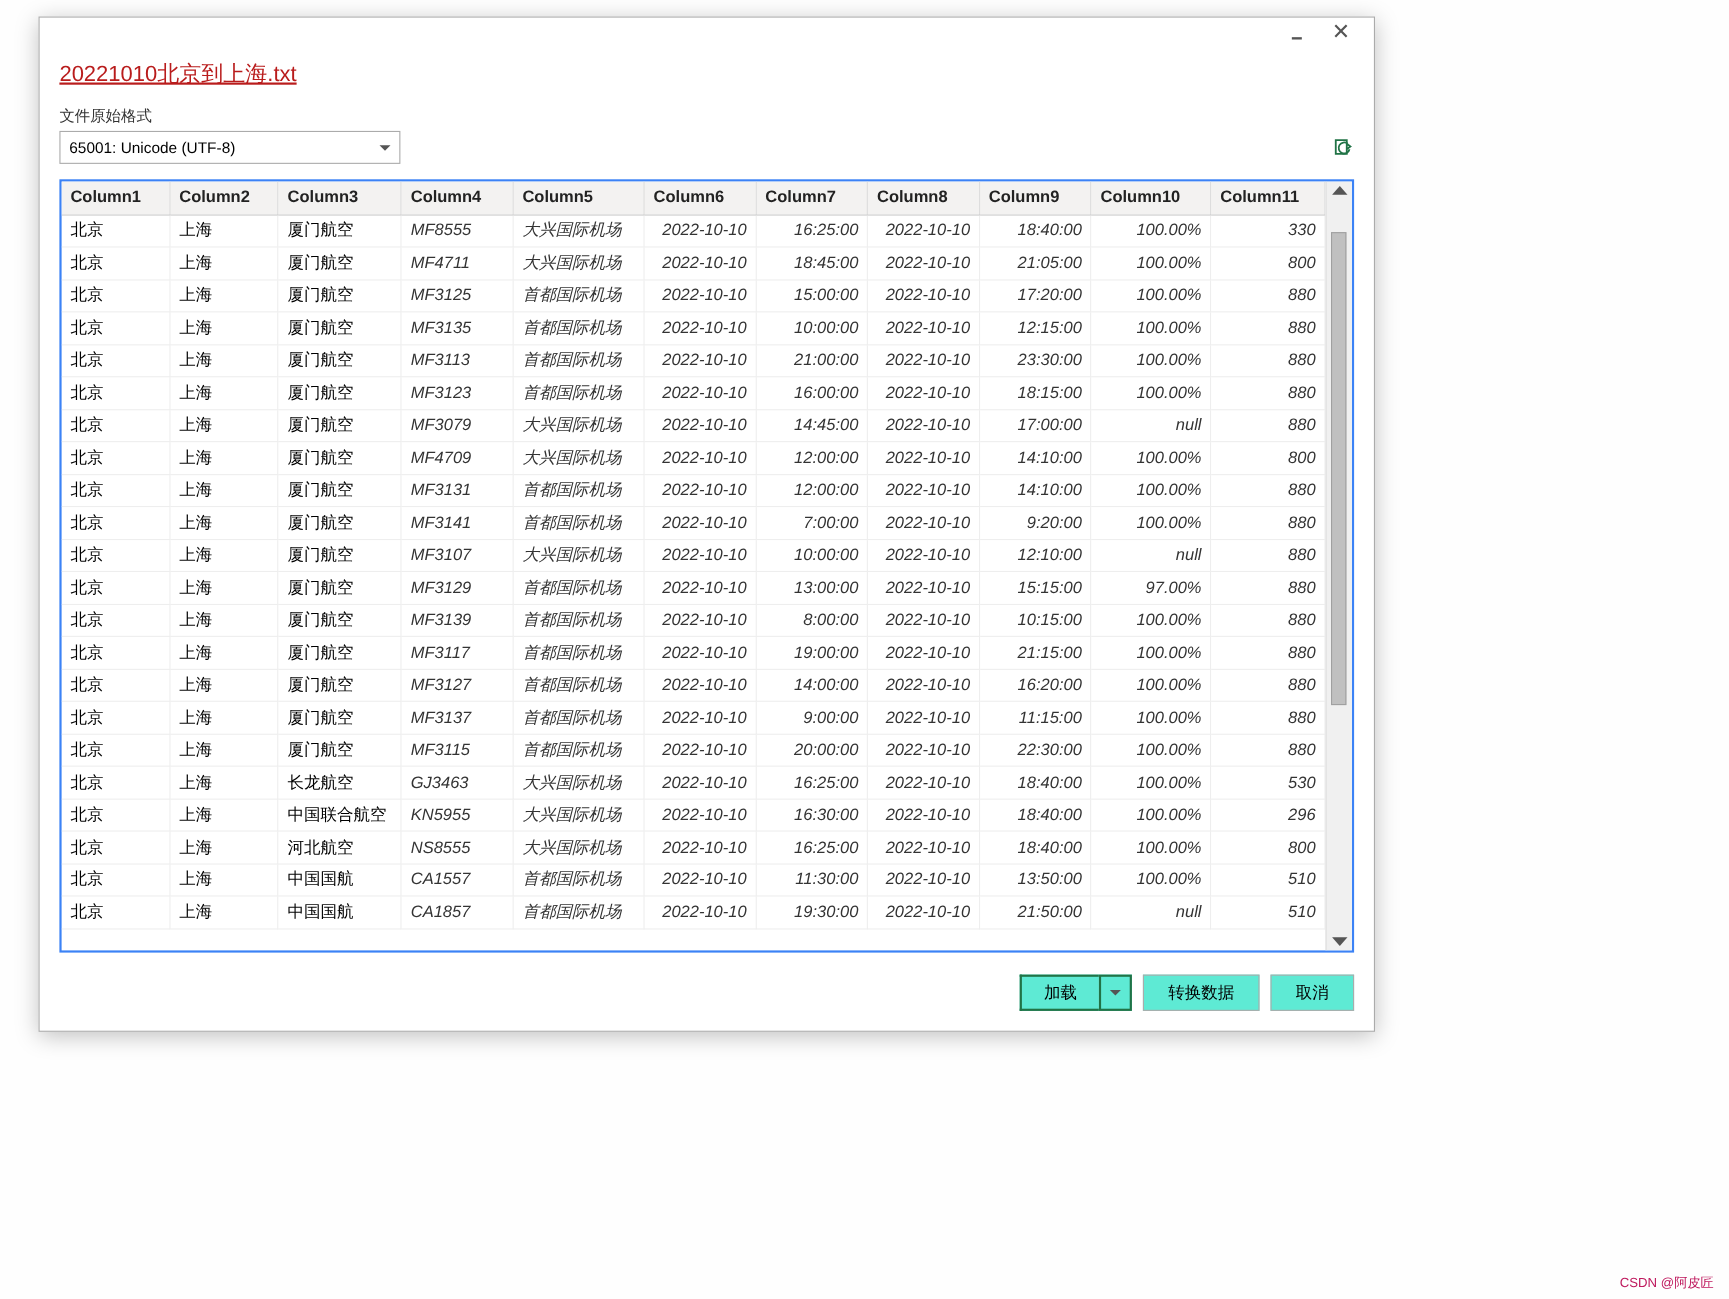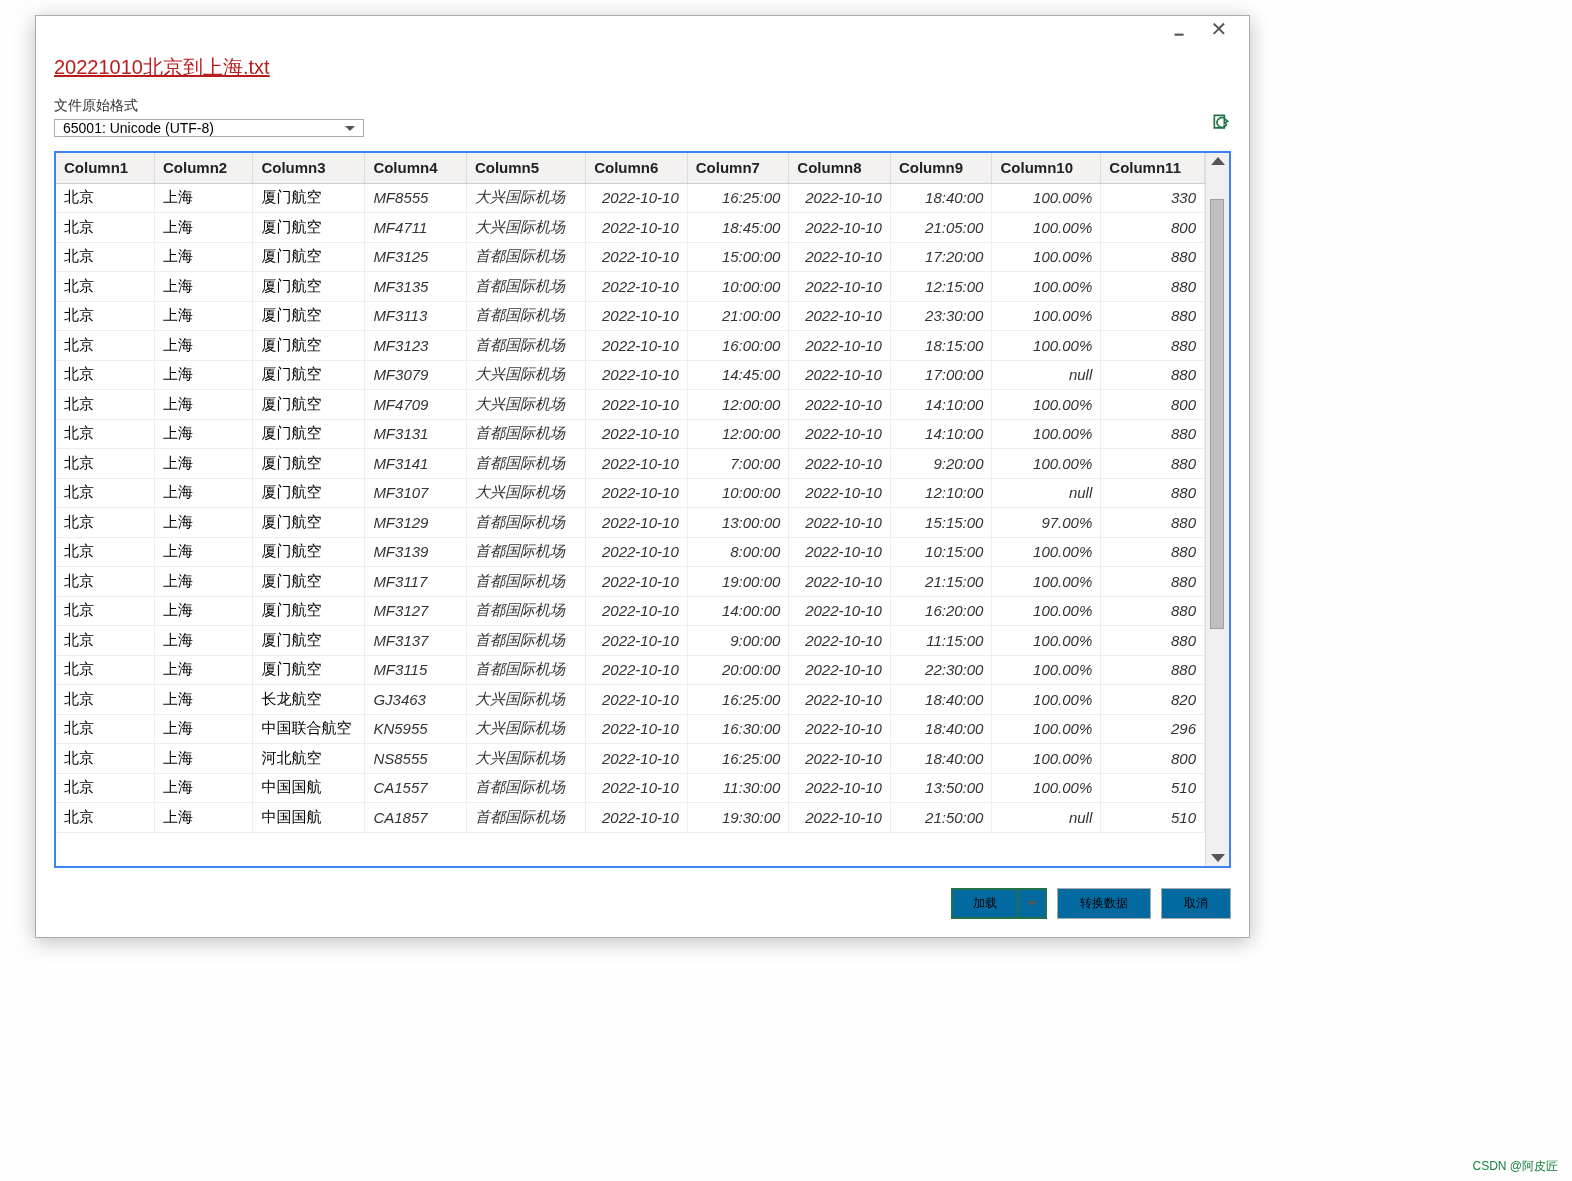--- a/index.html
+++ b/index.html
@@ -60,21 +60,21 @@
   .options {
     display: flex;
     gap: 34px;
     padding-bottom: 14px;
     align-items: flex-end;
   }
   .opt-group { display: flex; flex-direction: column; gap: 4px; }
   .opt-label { font-size: 14px; color: #333; }
   .dropdown {
     border: 1px solid #ababab;
-    height: 18px;
+    height: 30px;
     padding: 0 8px;
     display: flex;
     align-items: center;
     justify-content: space-between;
     font-size: 14px;
     background: #fff;
   }
   .dropdown.highlight { background: #d7e8df; }
   .caret {
     width: 0; height: 0;
@@ -149,34 +149,34 @@
     right: 5px;
   }
   .footer {
     display: flex;
     justify-content: flex-end;
     gap: 10px;
     padding: 20px 0 0 0;
   }
   .btn {
     border: 1px solid #ababab;
-    background: #0369a1;
+    background: #5eead4;
     padding: 6px 22px;
-    font-size: 12px;
+    font-size: 15px;
     cursor: pointer;
   }
   .btn.split-main { border: 2px solid #217346; padding: 5px 20px; border-right: none; }
   .btn.split-drop { border: 2px solid #217346; padding: 5px 8px; display: flex; align-items: center; }
   .split-group { display: flex; }
   .watermark {
     position: absolute;
     right: 14px;
     bottom: 6px;
     font-size: 12px;
-    color: #15803d;
+    color: #be185d;
     font-family: sans-serif;
   }
 </style>
 </head>
 <body>
 
 <div class="backdrop"></div>
 
 <div class="dialog">
   <div class="titlebar">
@@ -461,21 +461,21 @@
                 <td>北京</td>
                 <td>上海</td>
                 <td>长龙航空</td>
                 <td class="italic-left">GJ3463</td>
                 <td class="italic-left">大兴国际机场</td>
                 <td class="italic">2022-10-10</td>
                 <td class="italic">16:25:00</td>
                 <td class="italic">2022-10-10</td>
                 <td class="italic">18:40:00</td>
                 <td class="italic">100.00%</td>
-                <td class="italic">820</td>
+                <td class="italic">530</td>
               </tr>
               <tr>
                 <td>北京</td>
                 <td>上海</td>
                 <td>中国联合航空</td>
                 <td class="italic-left">KN5955</td>
                 <td class="italic-left">大兴国际机场</td>
                 <td class="italic">2022-10-10</td>
                 <td class="italic">16:30:00</td>
                 <td class="italic">2022-10-10</td>

